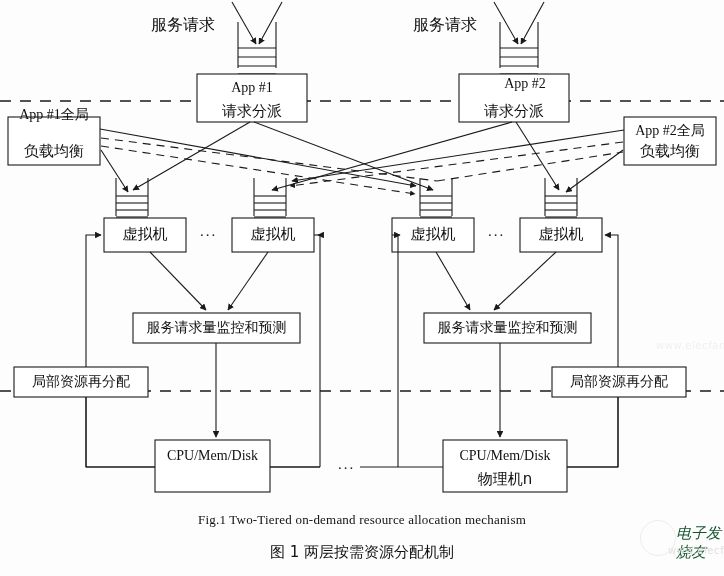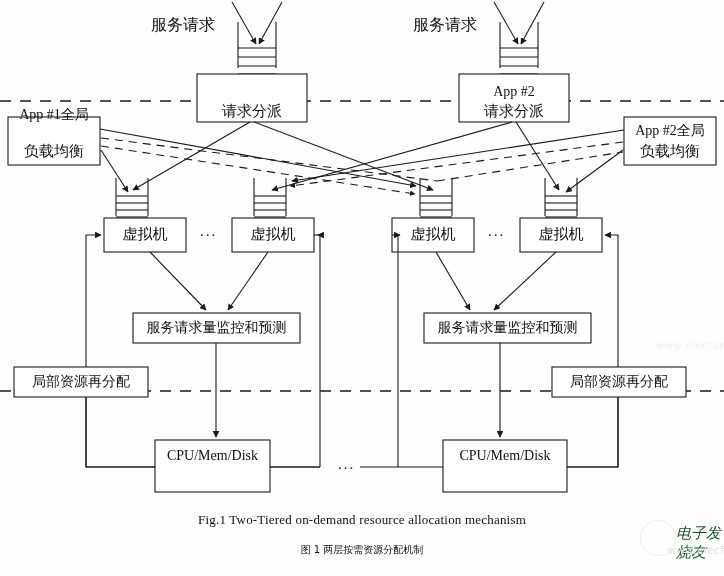--- a/index.html
+++ b/index.html
@@ -42,21 +42,21 @@
     text-align: center;
     color: #111;
   }
   .cap-en {
     font-family: Liberation Serif, serif;
     font-size: 13px;
     letter-spacing: 0.2px;
   }
   .cap-cn {
     font-family: "DejaVu Sans", "Liberation Sans", sans-serif;
-    font-size: 10px;
+    font-size: 15px;
     text-align: center;
   }
   .ellipsis {
     position: absolute;
     color: #222;
     font-family: "Liberation Serif", serif;
     letter-spacing: 2px;
   }
   .watermark {
     position: absolute;
@@ -226,23 +226,24 @@
       <path d="M 155 467 L 86 467"></path>
       <path d="M 270 467 L 320 467"></path>
 
     </g>
   </svg>
 
   <div class="box-label cn" style="left:128px; top:16px; width:110px; font-size:16px;">服务请求</div>
 
   <div class="box-label cn" style="left:390px; top:16px; width:110px; font-size:16px;">服务请求</div>
 
+  <div class="box-label serif" style="left:197px; top:80px; width:110px; font-size:14px;">App #1</div>
   <div class="box-label cn" style="left:197px; top:103px; width:110px; font-size:15px;">请求分派</div>
 
-  <div class="box-label serif" style="left:459px; top:84px; width:110px; font-size:14px;">App #2</div>
+  <div class="box-label serif" style="left:459px; top:76px; width:110px; font-size:14px;padding-left:11px;">App #2</div>
   <div class="box-label cn" style="left:459px; top:103px; width:110px; font-size:15px;">请求分派</div>
 
   <div class="box-label serif" style="left:8px; top:107px; width:92px; font-size:14px;">App #1全局</div>
   <div class="box-label cn" style="left:8px; top:143px; width:92px; font-size:15px;">负载均衡</div>
 
   <div class="box-label serif" style="left:624px; top:123px; width:92px; font-size:14px;text-align:center;">App #2全局</div>
   <div class="box-label cn" style="left:624px; top:143px; width:92px; font-size:15px;">负载均衡</div>
 
   <div class="box-label cn" style="left:104px; top:226px; width:82px; font-size:15px;">虚拟机</div>
   <div class="box-label cn" style="left:232px; top:226px; width:82px; font-size:15px;">虚拟机</div>
@@ -254,20 +255,21 @@
 
   <div class="box-label cn" style="left:133px; top:320px; width:167px; font-size:14px;">服务请求量监控和预测</div>
   <div class="box-label cn" style="left:424px; top:320px; width:167px; font-size:14px;">服务请求量监控和预测</div>
 
   <div class="box-label cn" style="left:14px; top:374px; width:134px; font-size:14px;">局部资源再分配</div>
   <div class="box-label cn" style="left:552px; top:374px; width:134px; font-size:14px;">局部资源再分配</div>
 
   <div class="box-label serif" style="left:155px; top:448px; width:115px; font-size:14px;">CPU/Mem/Disk</div>
 
   <div class="box-label serif" style="left:443px; top:448px; width:124px; font-size:14px;">CPU/Mem/Disk</div>
+  <div class="box-label cn" style="left:443px; top:471px; width:124px; font-size:15px;">物理机n</div>
 
   <div class="ellipsis" style="left:338px; top:456px; font-size:15px;">...</div>
 
   <div class="caption cap-en" style="top:512px;">Fig.1    Two-Tiered on-demand resource allocation mechanism</div>
   <div class="caption cap-cn" style="top:543px;">图 1    两层按需资源分配机制</div>
 
   <div class="wm-ring" style="left:640px; top:520px; width:34px; height:34px;"></div>
   <div class="watermark wm-cn" style="left:676px; top:524px;">电子发烧友</div>
   <div class="watermark wm-url" style="left:668px; top:545px;">www.elecfans.com</div>
   <div class="watermark wm-url" style="left:656px; top:340px; color:#f0f0f0;">www.elecfans.com</div>

